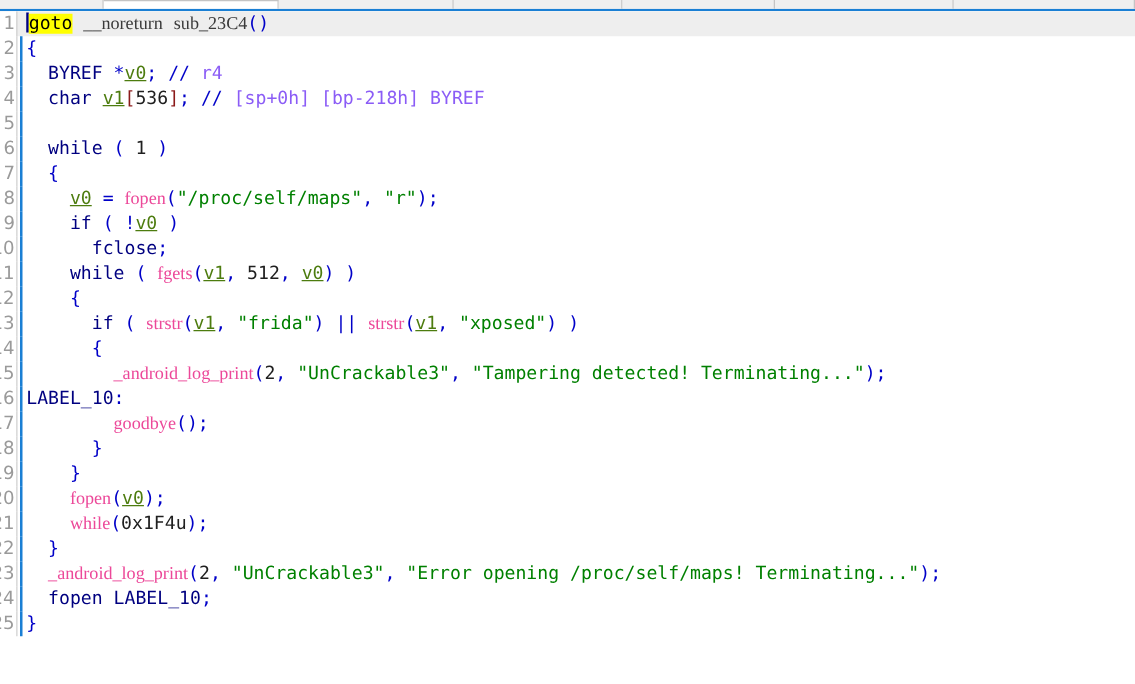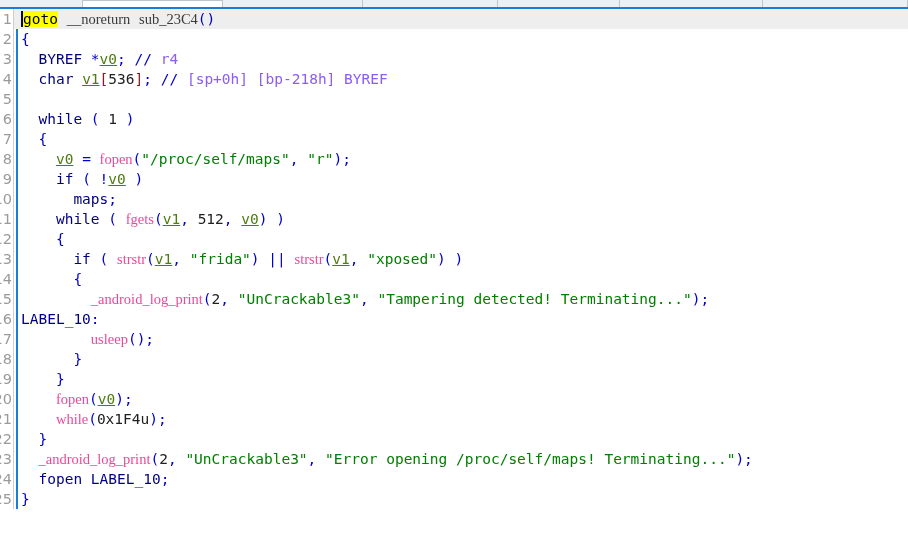--- a/index.html
+++ b/index.html
@@ -144,28 +144,28 @@
 <div id="pseudocode">
     <div class="code-row current"><div class="gutter"><span>1</span></div><div class="gutter-sep"></div><div class="scopebar"></div><div class="code-text"><span class="caret"></span><span class="sel">goto</span> <span class="plain">__noreturn</span> <span class="plain">sub_23C4</span><span class="punct">(</span><span class="punct">)</span></div></div>
     <div class="code-row"><div class="gutter"><span>2</span></div><div class="gutter-sep"></div><div class="scopebar on"></div><div class="code-text"><span class="brace">{</span></div></div>
     <div class="code-row"><div class="gutter"><span>3</span></div><div class="gutter-sep"></div><div class="scopebar on"></div><div class="code-text">  <span class="kw">BYREF</span> <span class="punct">*</span><span class="var">v0</span><span class="punct">;</span> <span class="cmtsl">//</span><span class="cmt"> r4</span></div></div>
     <div class="code-row"><div class="gutter"><span>4</span></div><div class="gutter-sep"></div><div class="scopebar on"></div><div class="code-text">  <span class="kw">char</span> <span class="var">v1</span><span class="brk">[</span><span class="num">536</span><span class="brk">]</span><span class="punct">;</span> <span class="cmtsl">//</span><span class="cmt"> [sp+0h] [bp-218h] BYREF</span></div></div>
     <div class="code-row"><div class="gutter"><span>5</span></div><div class="gutter-sep"></div><div class="scopebar on"></div><div class="code-text"></div></div>
     <div class="code-row"><div class="gutter"><span>6</span></div><div class="gutter-sep"></div><div class="scopebar on"></div><div class="code-text">  <span class="kw">while</span> <span class="punct">(</span> <span class="num">1</span> <span class="punct">)</span></div></div>
     <div class="code-row"><div class="gutter"><span>7</span></div><div class="gutter-sep"></div><div class="scopebar on"></div><div class="code-text">  <span class="brace">{</span></div></div>
     <div class="code-row"><div class="gutter"><span>8</span></div><div class="gutter-sep"></div><div class="scopebar on"></div><div class="code-text">    <span class="var">v0</span> <span class="punct">=</span> <span class="fn">fopen</span><span class="punct">(</span><span class="str">"/proc/self/maps"</span><span class="punct">,</span> <span class="str">"r"</span><span class="punct">)</span><span class="punct">;</span></div></div>
     <div class="code-row"><div class="gutter"><span>9</span></div><div class="gutter-sep"></div><div class="scopebar on"></div><div class="code-text">    <span class="kw">if</span> <span class="punct">(</span> <span class="punct">!</span><span class="var">v0</span> <span class="punct">)</span></div></div>
-    <div class="code-row"><div class="gutter"><span>10</span></div><div class="gutter-sep"></div><div class="scopebar on"></div><div class="code-text">      <span class="kw">maps</span><span class="punct">;</span></div></div>
+    <div class="code-row"><div class="gutter"><span>10</span></div><div class="gutter-sep"></div><div class="scopebar on"></div><div class="code-text">      <span class="kw">fclose</span><span class="punct">;</span></div></div>
     <div class="code-row"><div class="gutter"><span>11</span></div><div class="gutter-sep"></div><div class="scopebar on"></div><div class="code-text">    <span class="kw">while</span> <span class="punct">(</span> <span class="fn">fgets</span><span class="punct">(</span><span class="var">v1</span><span class="punct">,</span> <span class="num">512</span><span class="punct">,</span> <span class="var">v0</span><span class="punct">)</span> <span class="punct">)</span></div></div>
     <div class="code-row"><div class="gutter"><span>12</span></div><div class="gutter-sep"></div><div class="scopebar on"></div><div class="code-text">    <span class="brace">{</span></div></div>
     <div class="code-row"><div class="gutter"><span>13</span></div><div class="gutter-sep"></div><div class="scopebar on"></div><div class="code-text">      <span class="kw">if</span> <span class="punct">(</span> <span class="fn">strstr</span><span class="punct">(</span><span class="var">v1</span><span class="punct">,</span> <span class="str">"frida"</span><span class="punct">)</span> <span class="punct">|</span><span class="punct">|</span> <span class="fn">strstr</span><span class="punct">(</span><span class="var">v1</span><span class="punct">,</span> <span class="str">"xposed"</span><span class="punct">)</span> <span class="punct">)</span></div></div>
     <div class="code-row"><div class="gutter"><span>14</span></div><div class="gutter-sep"></div><div class="scopebar on"></div><div class="code-text">      <span class="brace">{</span></div></div>
     <div class="code-row"><div class="gutter"><span>15</span></div><div class="gutter-sep"></div><div class="scopebar on"></div><div class="code-text">        <span class="fn">_android_log_print</span><span class="punct">(</span><span class="num">2</span><span class="punct">,</span> <span class="str">"UnCrackable3"</span><span class="punct">,</span> <span class="str">"Tampering detected! Terminating..."</span><span class="punct">)</span><span class="punct">;</span></div></div>
     <div class="code-row"><div class="gutter"><span>16</span></div><div class="gutter-sep"></div><div class="scopebar on"></div><div class="code-text"><span class="label">LABEL_10</span><span class="punct">:</span></div></div>
-    <div class="code-row"><div class="gutter"><span>17</span></div><div class="gutter-sep"></div><div class="scopebar on"></div><div class="code-text">        <span class="fn">usleep</span><span class="punct">(</span><span class="punct">)</span><span class="punct">;</span></div></div>
+    <div class="code-row"><div class="gutter"><span>17</span></div><div class="gutter-sep"></div><div class="scopebar on"></div><div class="code-text">        <span class="fn">goodbye</span><span class="punct">(</span><span class="punct">)</span><span class="punct">;</span></div></div>
     <div class="code-row"><div class="gutter"><span>18</span></div><div class="gutter-sep"></div><div class="scopebar on"></div><div class="code-text">      <span class="brace">}</span></div></div>
     <div class="code-row"><div class="gutter"><span>19</span></div><div class="gutter-sep"></div><div class="scopebar on"></div><div class="code-text">    <span class="brace">}</span></div></div>
     <div class="code-row"><div class="gutter"><span>20</span></div><div class="gutter-sep"></div><div class="scopebar on"></div><div class="code-text">    <span class="fn">fopen</span><span class="punct">(</span><span class="var">v0</span><span class="punct">)</span><span class="punct">;</span></div></div>
     <div class="code-row"><div class="gutter"><span>21</span></div><div class="gutter-sep"></div><div class="scopebar on"></div><div class="code-text">    <span class="fn">while</span><span class="punct">(</span><span class="num">0x1F4u</span><span class="punct">)</span><span class="punct">;</span></div></div>
     <div class="code-row"><div class="gutter"><span>22</span></div><div class="gutter-sep"></div><div class="scopebar on"></div><div class="code-text">  <span class="brace">}</span></div></div>
     <div class="code-row"><div class="gutter"><span>23</span></div><div class="gutter-sep"></div><div class="scopebar on"></div><div class="code-text">  <span class="fn">_android_log_print</span><span class="punct">(</span><span class="num">2</span><span class="punct">,</span> <span class="str">"UnCrackable3"</span><span class="punct">,</span> <span class="str">"Error opening /proc/self/maps! Terminating..."</span><span class="punct">)</span><span class="punct">;</span></div></div>
     <div class="code-row"><div class="gutter"><span>24</span></div><div class="gutter-sep"></div><div class="scopebar on"></div><div class="code-text">  <span class="kw">fopen</span> <span class="label">LABEL_10</span><span class="punct">;</span></div></div>
     <div class="code-row"><div class="gutter"><span>25</span></div><div class="gutter-sep"></div><div class="scopebar on"></div><div class="code-text"><span class="brace">}</span></div></div>
   </div>
 

